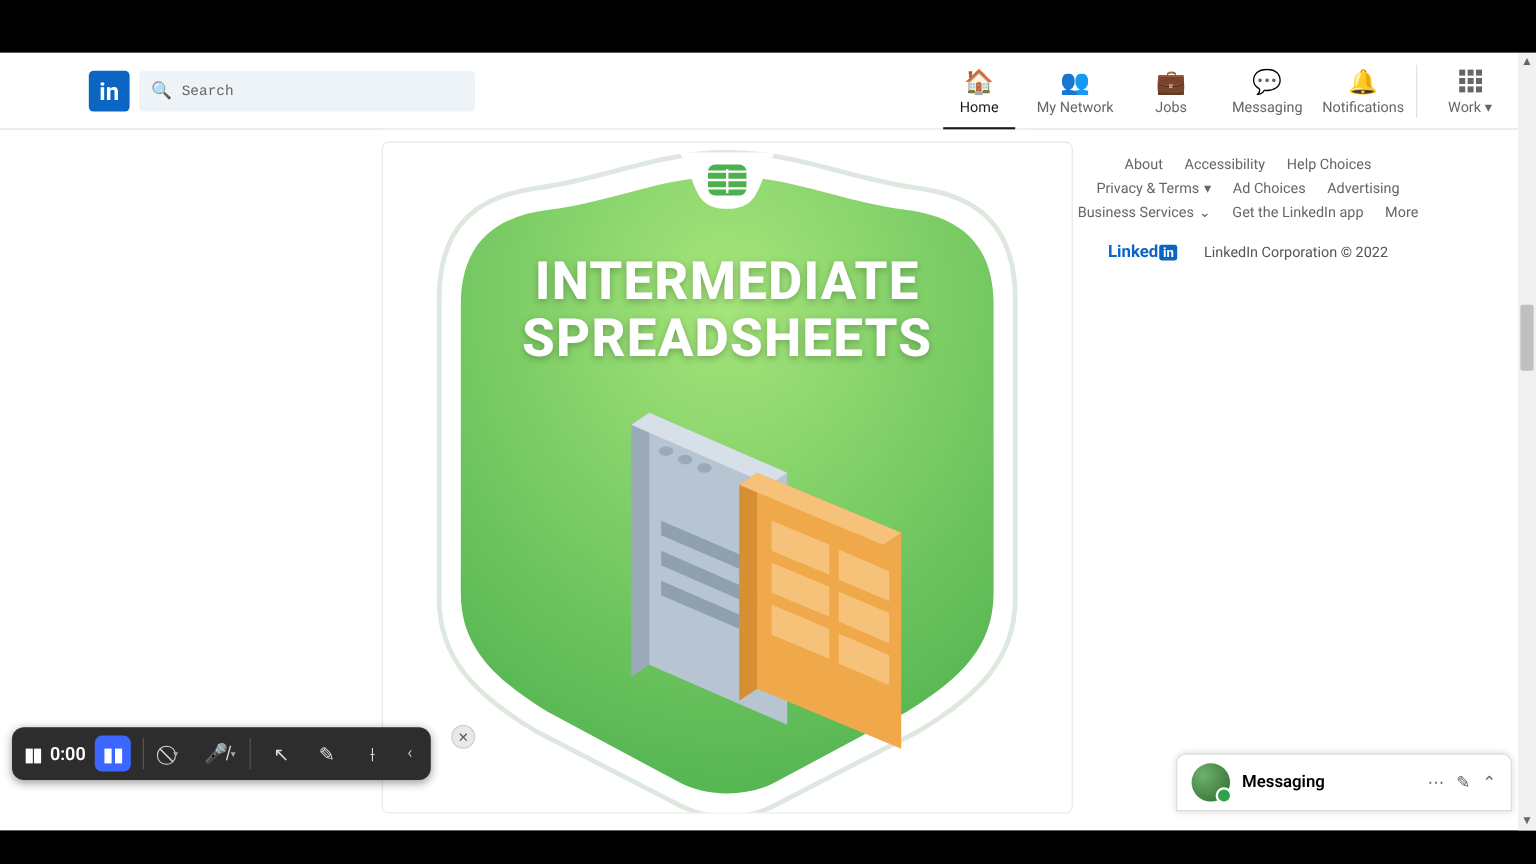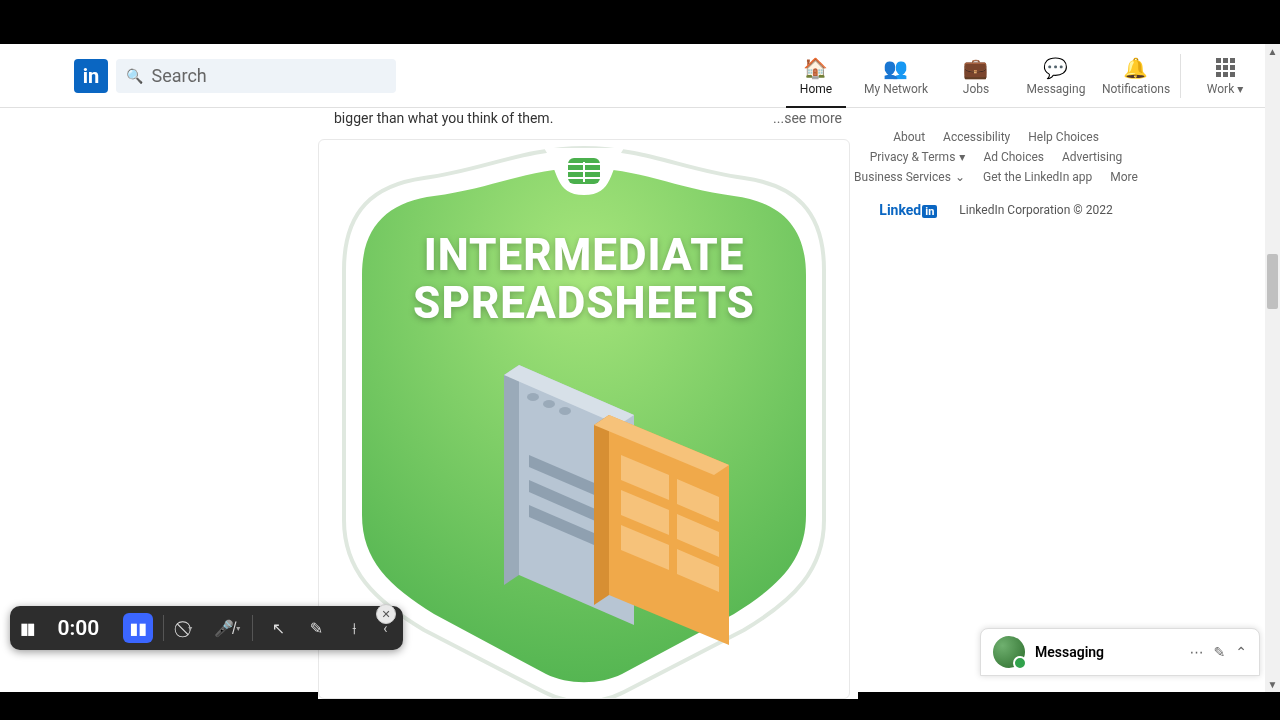--- a/index.html
+++ b/index.html
@@ -8,60 +8,60 @@
   
   .top-blackbar { position: absolute; top: 0; left: 0; width: 1280px; height: 44px; background: #000; }
   
   .bottom-blackbar { position: absolute; bottom: 0; left: 0; width: 1280px; height: 28px; background: #000; }
 
   
   .li-header { position: absolute; top: 44px; left: 0; width: 1265px; height: 64px; background: #fff; border-bottom: 1px solid #e0e0e0; display: flex; align-items: center; }
   .li-logo { width: 34px; height: 34px; background: #0a66c2; color: #fff; font-weight: 700; border-radius: 4px; display: flex; align-items: center; justify-content: center; font-size: 20px; margin-left: 74px; cursor: pointer; }
   .li-search { margin-left: 8px; width: 280px; height: 34px; background: #eef3f8; border-radius: 4px; display: flex; align-items: center; padding: 0 10px; color: #666; cursor: text; }
   .li-search .sicon { margin-right: 8px; font-size: 14px; }
-  .li-search .sph { font-size: 18px; }
+  .li-search .sph { font-size: 12px; font-family: Liberation Mono, monospace; }
   .nav-spacer { flex: 1; }
   .nav-items { display: flex; align-items: stretch; height: 64px; }
   .nav-item { width: 80px; display: flex; flex-direction: column; align-items: center; justify-content: center; font-size: 12px; color: #666; cursor: pointer; position: relative; }
   .nav-item.active { color: #191919; }
   .nav-item.active::after { content:""; position:absolute; bottom:0; left:10px; right:10px; height:2px; background:#191919; }
   .nav-item .nicon { font-size: 20px; height: 24px; display: flex; align-items: center; }
   .nav-item .nlabel { margin-top: 2px; white-space: nowrap; }
   .nav-avatar { width: 24px; height: 24px; border-radius: 50%; background: radial-gradient(circle at 30% 30%, #6fb06f, #2a6b2a); }
   .nav-divider { width: 1px; height: 44px; background: #e0e0e0; align-self: center; margin: 0 4px; }
   .nav-work-grid { display: grid; grid-template-columns: repeat(3,5px); grid-template-rows: repeat(3,5px); gap:2px; }
   .nav-work-grid span { background:#666; width:5px; height:5px; }
   .post-job-icon { width:20px; height:18px; border:2px solid #666; border-radius:3px; position:relative; }
   .post-job-icon::before { content:""; position:absolute; top:-6px; left:5px; width:6px; height:4px; border:2px solid #666; border-bottom:none; border-radius:2px 2px 0 0;}
 
   
   .main-col { position: absolute; top: 108px; left: 318px; width: 540px; background:#fff; }
   .post-text { padding: 0 16px; font-size: 14px; color: #333; line-height: 1.5; display:flex; justify-content:space-between; align-items:flex-end;}
   .see-more { color:#666; font-size:14px; white-space:nowrap; margin-left:12px; cursor:pointer;}
-  .badge-container { margin-top: 10px; width: 532px; height: 560px; background:#fff; border:1px solid #e8e8e8; border-radius:6px; display:flex; align-items:flex-start; justify-content:center; overflow:hidden; }
+  .badge-container { margin-top: 10px; width: 576px; height: 560px; background:#fff; border:1px solid #e8e8e8; border-radius:6px; display:flex; align-items:flex-start; justify-content:center; overflow:hidden; }
   .badge-svg { width: 520px; height: 560px; }
 
   
-  .right-rail { position: absolute; top: 130px; left: 836px; width: 320px; font-size: 12px; color: #666; }
+  .right-rail { position: absolute; top: 130px; left: 880px; width: 320px; font-size: 12px; color: #666; }
   .rail-links { display:flex; flex-wrap:wrap; justify-content:center; gap: 6px 18px; padding: 0 10px; }
   .rail-links .rl { cursor:pointer; display:flex; align-items:center; gap:4px; }
   .rail-copy { text-align:center; margin-top: 18px; font-size:12px; color:#555; display:flex; align-items:center; justify-content:center; gap:22px;}
   .rail-li-logo { color:#0a66c2; font-weight:700; font-size:14px; }
   .rail-li-logo .inbox{ display:inline-block; background:#0a66c2; color:#fff; padding:0 3px; border-radius:2px; font-size:11px; margin-left:1px;}
 
   
   .msg-dock { position:absolute; right:20px; bottom:44px; width:280px; height:48px; background:#fff; border:1px solid #ddd; border-radius:8px 8px 0 0; box-shadow:0 0 6px rgba(0,0,0,.15); display:flex; align-items:center; padding:0 12px; gap:10px;}
   .msg-dock .mav { width:32px; height:32px; border-radius:50%; background: radial-gradient(circle at 30% 30%, #6fb06f, #2a6b2a); position:relative;}
   .msg-dock .mav::after{content:""; position:absolute; right:-2px; bottom:-2px; width:10px; height:10px; background:#31a24c; border:2px solid #fff; border-radius:50%;}
   .msg-dock .mtitle { font-weight:600; font-size:14px; color:#000; flex:1;}
   .msg-dock .mico { color:#666; cursor:pointer; font-size:14px; }
 
   
   .rec-toolbar { position:absolute; left:10px; bottom:70px; height:44px; background:#2d2d2d; border-radius:10px; display:flex; align-items:center; padding:0 10px; gap:8px; color:#fff; box-shadow:0 2px 8px rgba(0,0,0,.4);}
-  .rec-toolbar .timer { font-weight:600; font-size:21px; margin:0 16px;}
+  .rec-toolbar .timer { font-weight:600; font-size:15px; margin:0 0;}
   .rec-sep { width:1px; height:26px; background:#555; margin:0 2px;}
   .rec-btn { width:30px; height:30px; border-radius:6px; display:flex; align-items:center; justify-content:center; cursor:pointer; color:#ddd;}
   .rec-btn.pause { background:#3b66ff; color:#fff;}
   .rec-btn .caret { font-size:8px; margin-left:2px; color:#aaa;}
   .rec-close { position:absolute; left:376px; bottom:96px; width:20px; height:20px; background:#e9e9e9; color:#555; border-radius:50%; display:flex; align-items:center; justify-content:center; font-size:11px; border:1px solid #ccc; cursor:pointer;}
   .rec-collapse { width:16px; color:#ccc; cursor:pointer; font-size:14px; display:flex; align-items:center; justify-content:center;}
 
   
   .vscroll { position:absolute; right:0; top:44px; bottom:28px; width:15px; background:#f1f1f1;}
   .vscroll .varrow { height:15px; display:flex; align-items:center; justify-content:center; color:#666; font-size:10px;}
@@ -117,24 +117,20 @@
             <span></span>
             <span></span>
           </div>
       </div>
       <div class="nlabel"><span>Work</span> <span>▾</span></div>
     </div>
   </div>
 </div>
 
 <div class="main-col">
-  <div class="post-text">
-    <span>bigger than what you think of them.</span>
-    <span class="see-more">...see more</span>
-  </div>
   <div class="badge-container">
     <svg class="badge-svg" viewBox="0 0 520 560">
       <defs>
         <linearGradient id="gGreen" x1="0" y1="0" x2="0" y2="1">
           <stop offset="0" stop-color="#8fdc63"></stop>
           <stop offset="1" stop-color="#4bb04d"></stop>
         </linearGradient>
         <radialGradient id="gGreenR" cx="0.5" cy="0.2" r="0.9">
           <stop offset="0" stop-color="#a6e57b"></stop>
           <stop offset="1" stop-color="#4bb04d"></stop>

